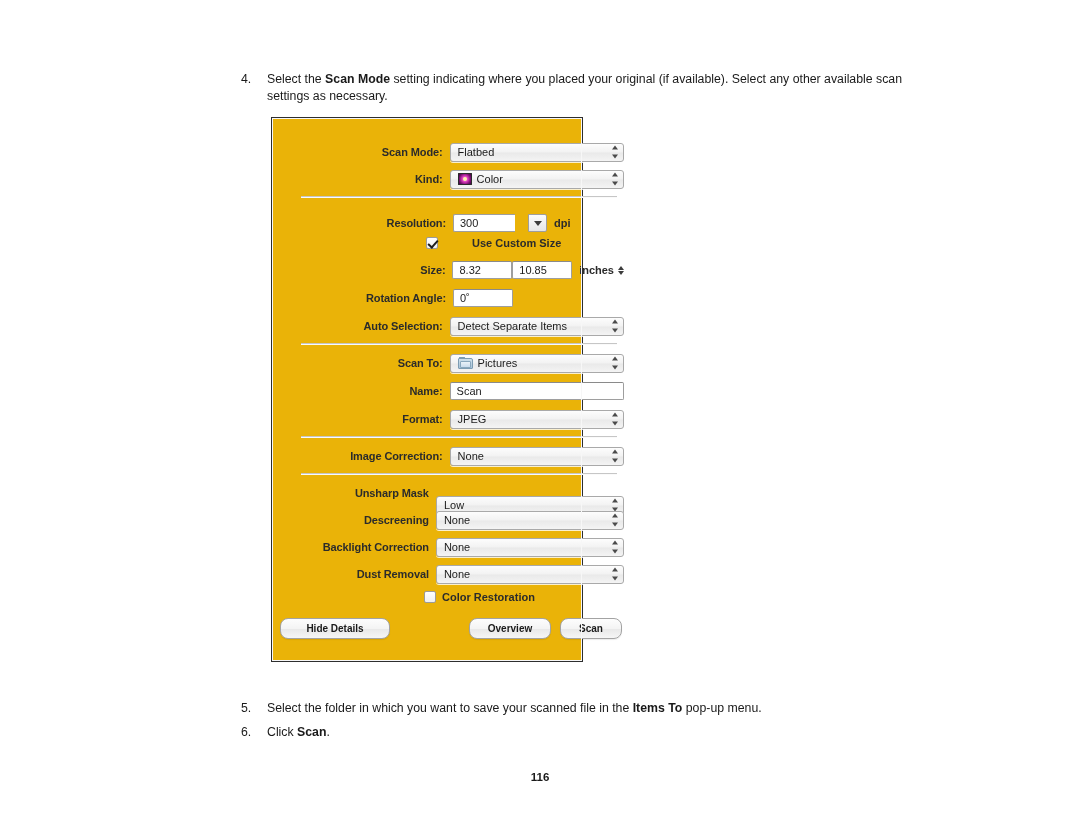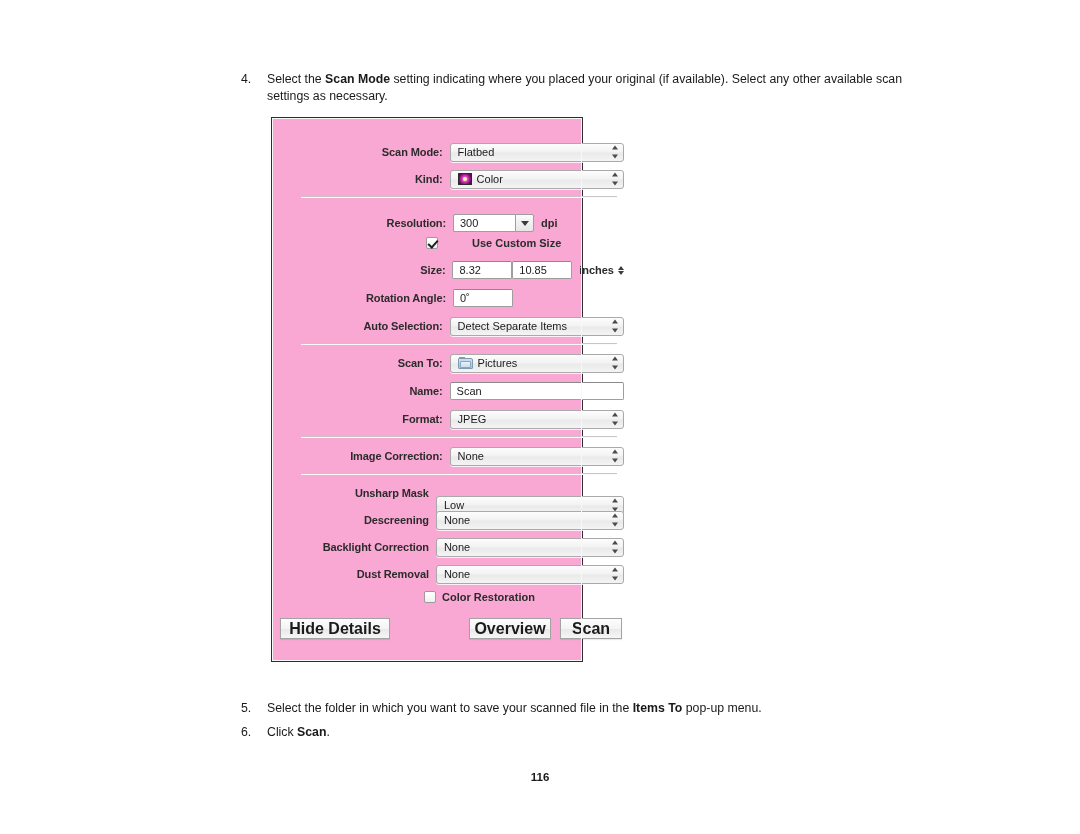--- a/index.html
+++ b/index.html
@@ -48,21 +48,21 @@
     color: #1a1a1a;
   }
 
   
   #scan-dialog {
     position: absolute;
     left: 271px;
     top: 117px;
     width: 312px;
     height: 545px;
-    background: #f9a8d4;
+    background: #eab308;
     border: 1px solid #2e2e2e;
     box-sizing: border-box;
     font-size: 11px;
     color: #1c1c1c;
   }
   #scan-dialog::after {
     
     content: "";
     position: absolute;
     left: 0; top: 0; right: 0; bottom: 0;
@@ -144,20 +144,21 @@
     padding-left: 6px;
     font-size: 11px;
     color: #1b1b1b;
   }
 
   
   .combo {
     display: flex;
     align-items: flex-start;
     height: 18px;
+    gap: 13px;
   }
   .combo .cbox {
     width: 62px;
     height: 18px;
     box-sizing: border-box;
     background: #ffffff;
     border: 1px solid #9e9e9e;
     border-right: none;
     border-radius: 2px 0 0 2px;
     display: flex;
@@ -305,25 +306,25 @@
     border-radius: 1px;
   }
 
   
   .btn {
     position: absolute;
     height: 21px;
     box-sizing: border-box;
     background: linear-gradient(to bottom, #fdfdfd 0%, #f4f4f4 50%, #e8e8e8 51%, #f6f6f6 100%);
     border: 1px solid #a3a3a3;
-    border-radius: 0;
+    border-radius: 8px;
     display: flex;
     align-items: center;
     justify-content: center;
-    font-size: 16px;
+    font-size: 10px;
     font-weight: bold;
     color: #1b1b1b;
     box-shadow: 0 1px 1px rgba(0,0,0,0.08);
     white-space: nowrap;
   }
 </style>
 </head>
 <body>
 
 <div class="doc-step" id="step4">

